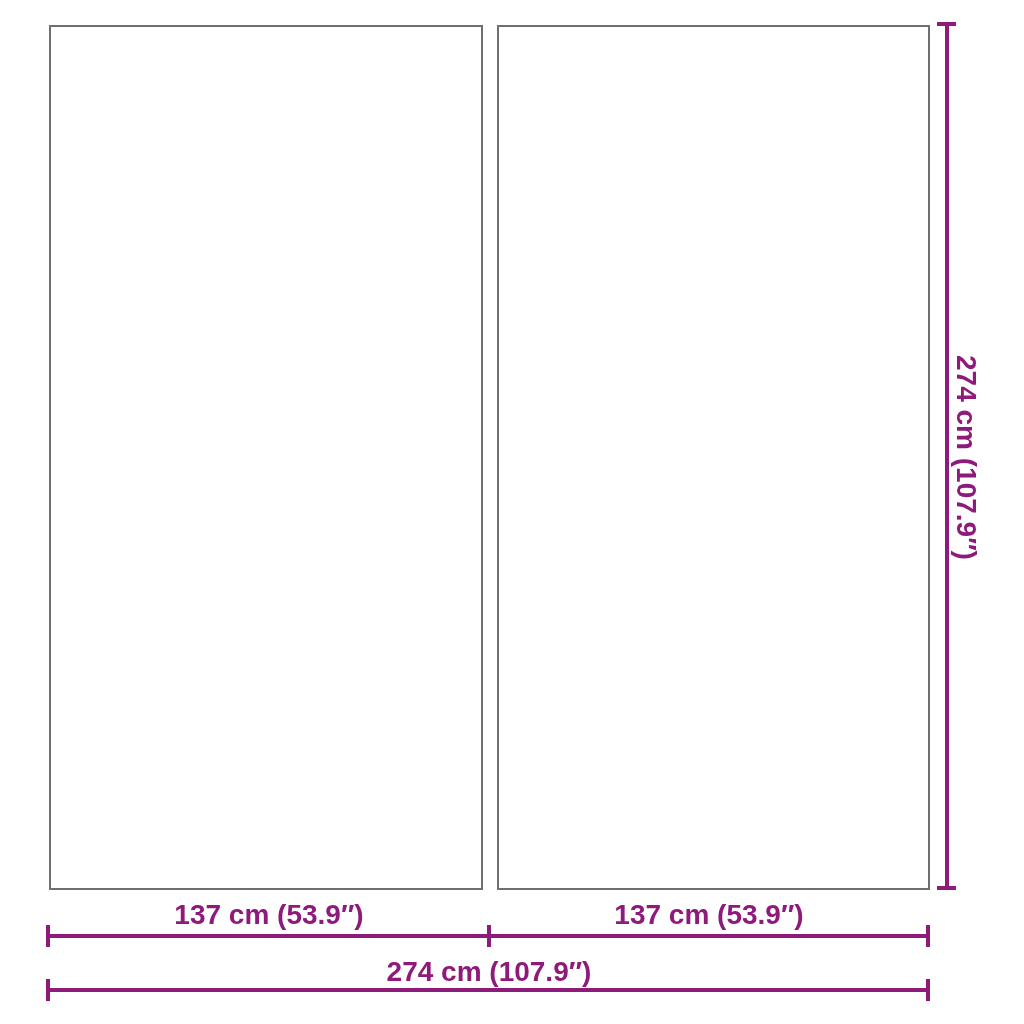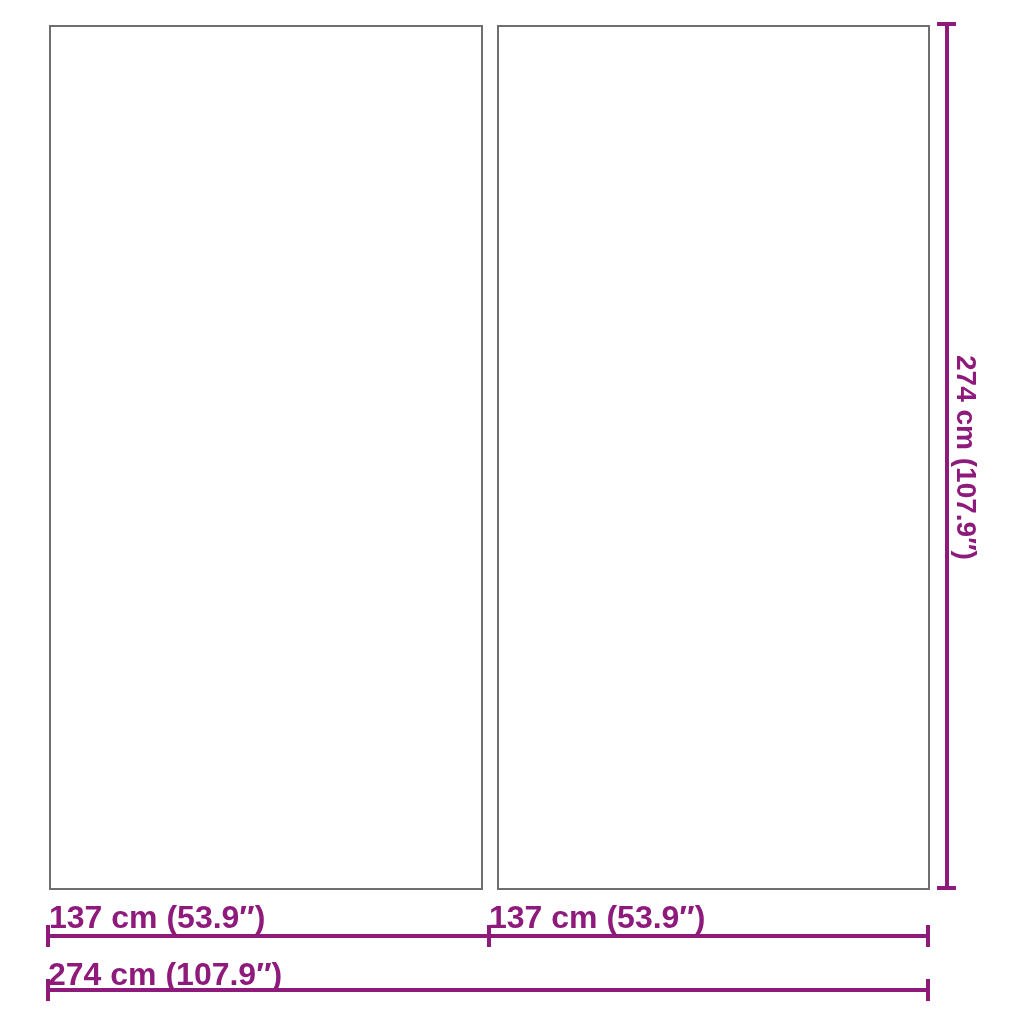--- a/index.html
+++ b/index.html
@@ -37,22 +37,22 @@
   .hline.row1{top:934px;}
   .hline.row2{top:988px;}
   .tick{position:absolute;width:4px;height:22px;background:var(--dim-color);}
   .tick.row1{top:925px;}
   .tick.row2{top:979px;}
   .tick.x-left{left:46px;}
   .tick.x-mid{left:487px;}
   .tick.x-right{left:926px;}
 
   .hlabel{
-    position:absolute;font-size:32px;line-height:1;
-    text-align:left;white-space:nowrap;
+    position:absolute;font-size:28px;line-height:1;
+    text-align:center;white-space:nowrap;
   }
   .hlabel.left137{left:49px;width:440px;top:901px;}
   .hlabel.right137{left:489px;width:440px;top:901px;}
   .hlabel.total274{left:48px;width:882px;top:958px;}
 </style>
 </head>
 <body>
 
 <div class="stage">
 

